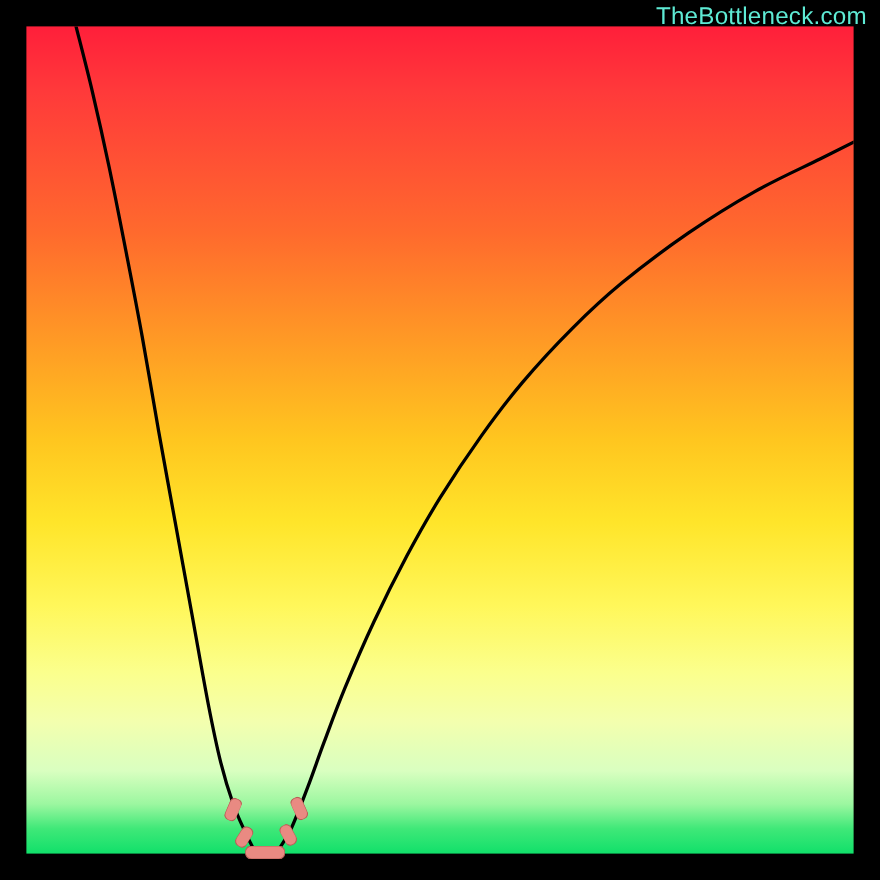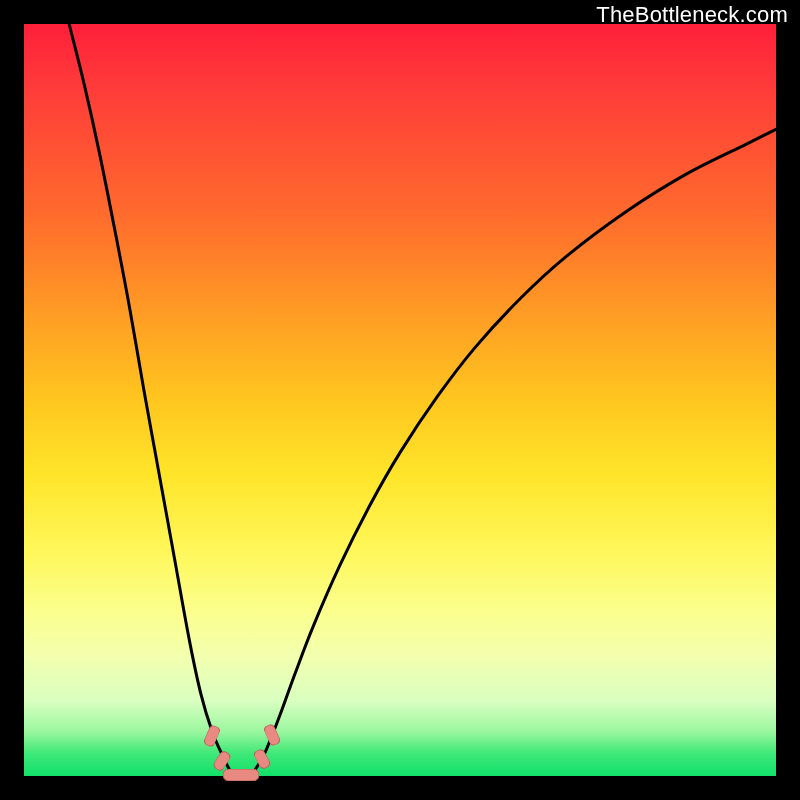--- a/index.html
+++ b/index.html
@@ -38,21 +38,21 @@
       #d9ffc0 90%,
       #9cf7a0 94%,
       #3fe878 97%,
       #11e06a 100%
     );
   }
   .watermark {
     position: absolute;
     top: 2px;
     right: 12px;
-    color: #ffffff;
+    color: #5eead4;
     font-size: 22px;
     letter-spacing: 0.2px;
     font-weight: 500;
   }
   svg.curves {
     position: absolute;
     top: 0;
     left: 0;
     width: 752px;
     height: 752px;

